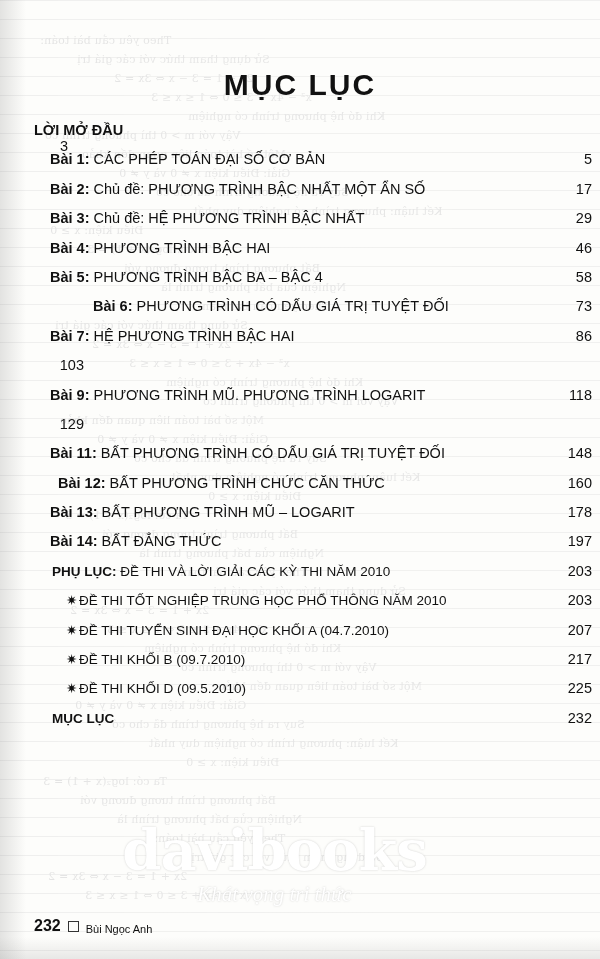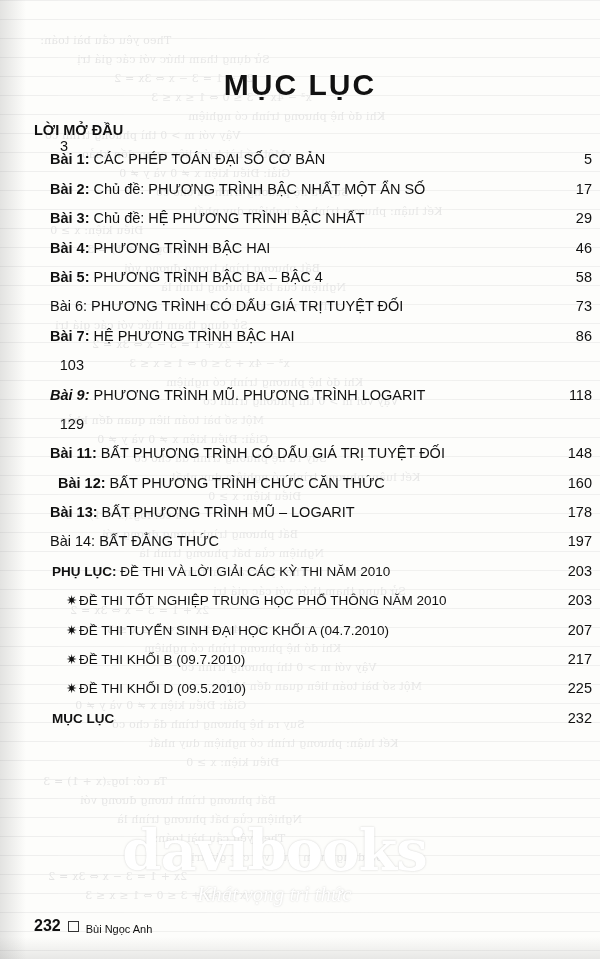--- a/index.html
+++ b/index.html
@@ -236,51 +236,51 @@
       </div>
       <div class="row lvl1">
         <div class="label"><span><span style="font-weight: bold;">Bài 4:</span><span> PHƯƠNG TRÌNH BẬC HAI</span></span></div>
         <div class="page-no">46</div>
       </div>
       <div class="row lvl1">
         <div class="label"><span><span style="font-weight: bold;">Bài 5:</span><span> PHƯƠNG TRÌNH BẬC BA – BẬC 4</span></span></div>
         <div class="page-no">58</div>
       </div>
       <div class="row lvl1">
-        <div class="label"><span><span style="font-weight: normal;">Bài 6:</span><span> PHƯƠNG TRÌNH CÓ DẤU GIÁ TRỊ TUYỆT ĐỐI</span></span></div>
+        <div class="label"><span><span style="font-weight: bold; margin-left: 43px;">Bài 6:</span><span> PHƯƠNG TRÌNH CÓ DẤU GIÁ TRỊ TUYỆT ĐỐI</span></span></div>
         <div class="page-no">73</div>
       </div>
       <div class="row lvl1">
         <div class="label"><span><span style="font-weight: bold;">Bài 7:</span><span> HỆ PHƯƠNG TRÌNH BẬC HAI</span></span></div>
         <div class="page-no">86</div>
       </div>
       <div class="row lvl1">
         <div class="page-no">103</div>
       </div>
       <div class="row lvl1">
-        <div class="label"><span><span style="font-weight: bold; font-style: italic;">Bài 9:</span><span> PHƯƠNG TRÌNH MŨ. PHƯƠNG TRÌNH LOGARIT</span></span></div>
+        <div class="label"><span><span style="font-weight: bold;">Bài 9:</span><span> PHƯƠNG TRÌNH MŨ. PHƯƠNG TRÌNH LOGARIT</span></span></div>
         <div class="page-no">118</div>
       </div>
       <div class="row lvl1">
         <div class="page-no">129</div>
       </div>
       <div class="row lvl1">
         <div class="label"><span><span style="font-weight: bold;">Bài 11:</span><span> BẤT PHƯƠNG TRÌNH CÓ DẤU GIÁ TRỊ TUYỆT ĐỐI</span></span></div>
         <div class="page-no">148</div>
       </div>
       <div class="row lvl1">
         <div class="label"><span><span style="font-weight: bold; margin-left: 8px;">Bài 12:</span><span> BẤT PHƯƠNG TRÌNH CHỨC CĂN THỨC</span></span></div>
         <div class="page-no">160</div>
       </div>
       <div class="row lvl1">
         <div class="label"><span><span style="font-weight: bold;">Bài 13:</span><span> BẤT PHƯƠNG TRÌNH MŨ – LOGARIT</span></span></div>
         <div class="page-no">178</div>
       </div>
       <div class="row lvl1">
-        <div class="label"><span><span style="font-weight: normal; text-align: center;">Bài 14:</span><span> BẤT ĐẲNG THỨC</span></span></div>
+        <div class="label"><span><span style="font-weight: bold; text-align: center;">Bài 14:</span><span> BẤT ĐẲNG THỨC</span></span></div>
         <div class="page-no">197</div>
       </div>
       <div class="row lvl3">
         <div class="label"><span><span style="font-weight: bold;">PHỤ LỤC:</span><span style="font-weight: normal;"> ĐỀ THI VÀ LỜI GIẢI CÁC KỲ THI NĂM 2010</span></span></div>
         <div class="page-no">203</div>
       </div>
       <div class="row lvl2">
         <div class="label"><span class="star">✷</span><span>ĐỀ THI TỐT NGHIỆP TRUNG HỌC PHỔ THÔNG NĂM 2010</span></div>
         <div class="page-no">203</div>
       </div>

